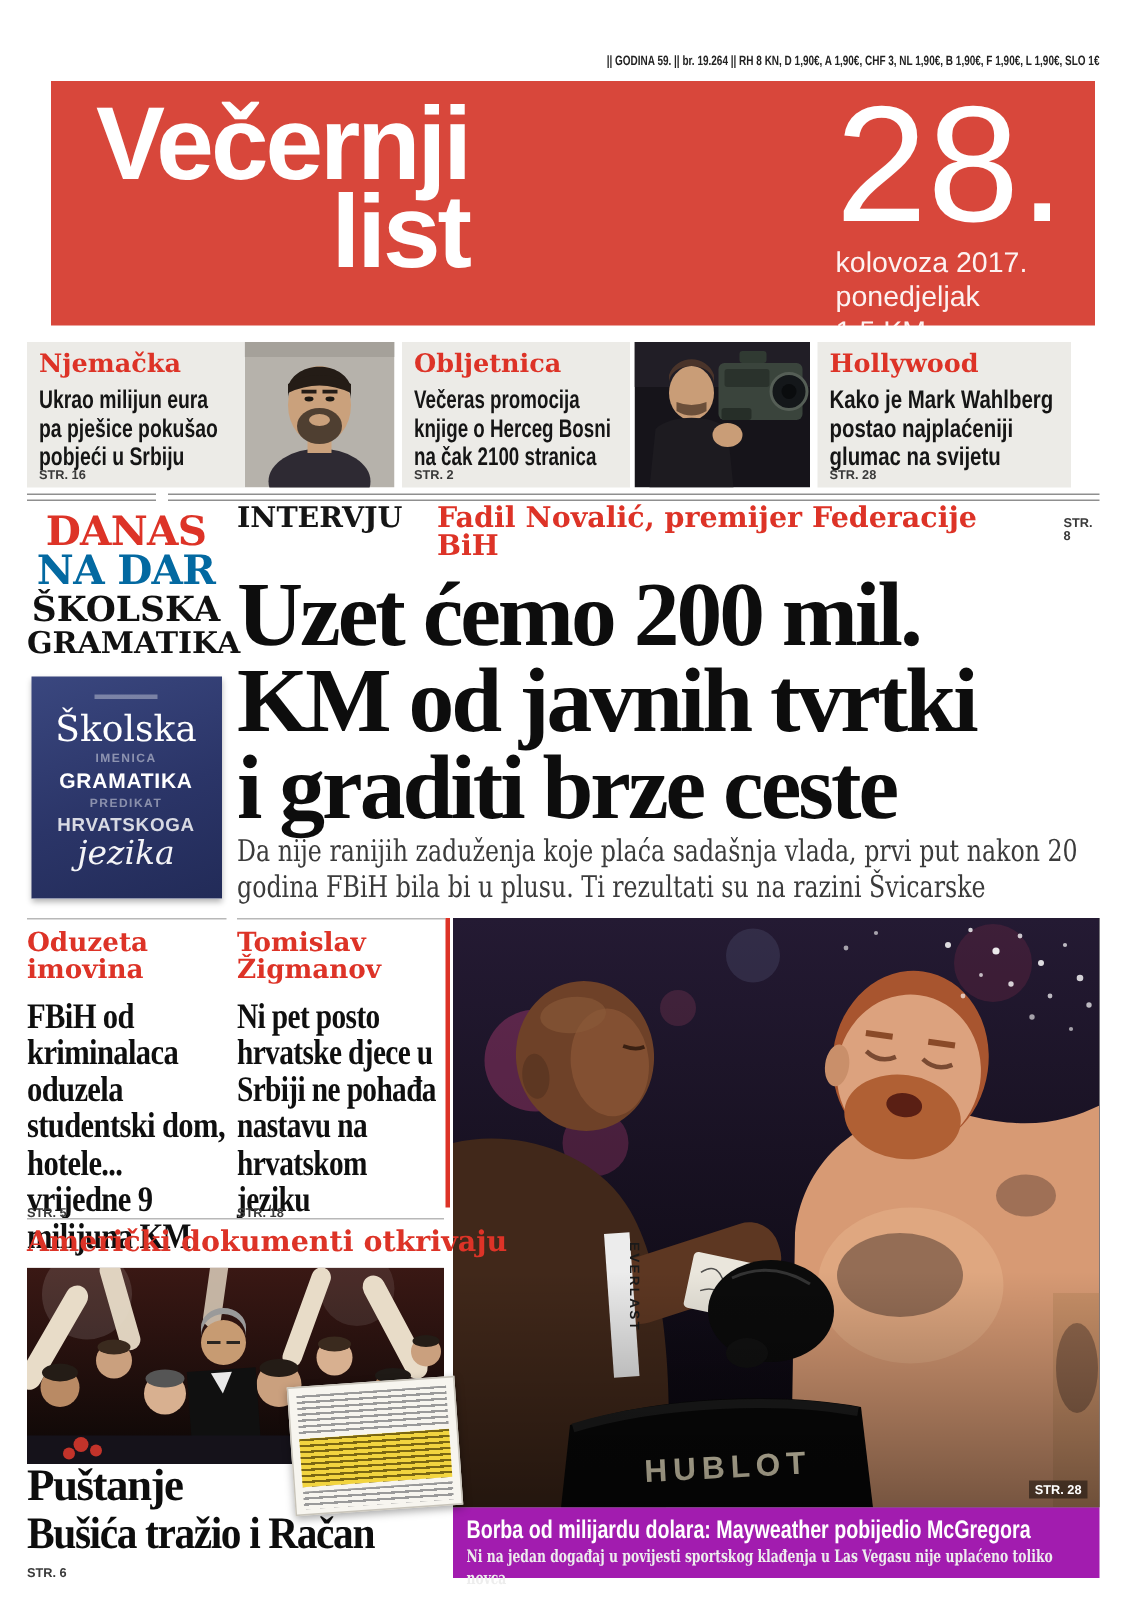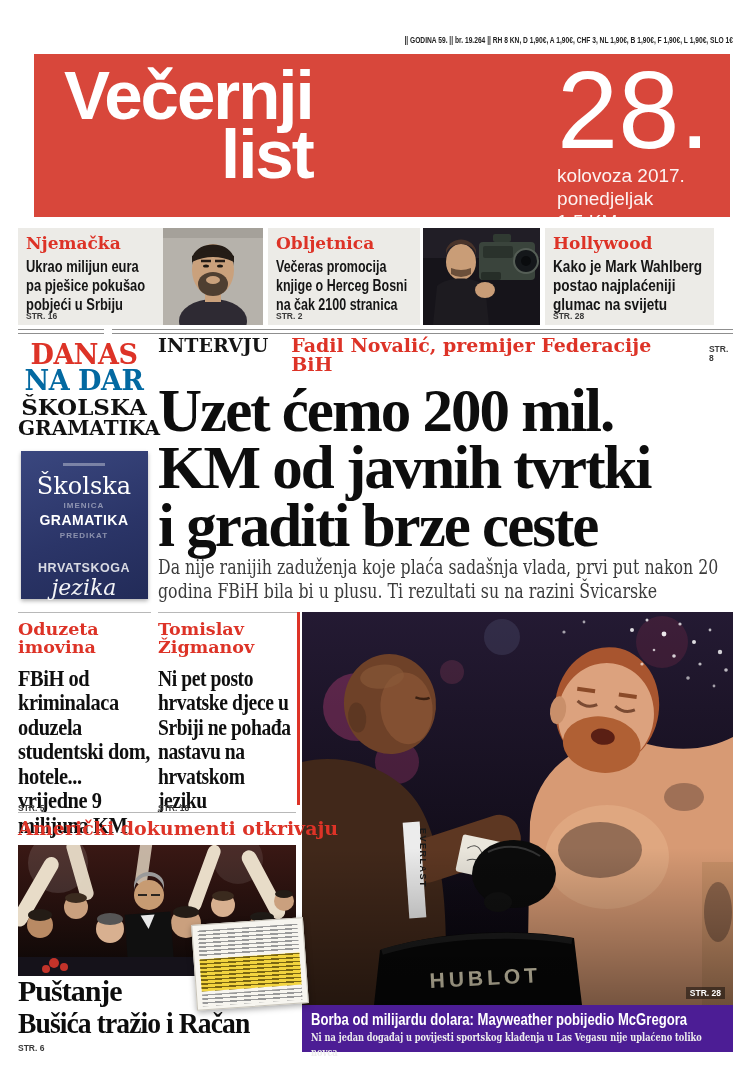--- a/index.html
+++ b/index.html
@@ -38,21 +38,21 @@
   .gift-black{font:800 23px/1.0 "DejaVu Serif",serif;color:#111;}
   .gift-black.g4{font-size:20px;}
   .book{position:relative;margin:13px auto 0;width:127px;height:148px;
         background:linear-gradient(160deg,#3a477f 0%,#2b3568 55%,#222b58 100%);
         color:#fff;text-align:center;padding-top:12px;box-sizing:border-box;
         box-shadow:0 2px 4px rgba(0,0,0,.3);}
   .bk-author{width:42px;height:3px;background:rgba(255,255,255,.35);margin:0 auto 8px;}
   .bk1{font:400 24px/1 "DejaVu Serif",serif;}
   .bkf{font:bold 8px/1.2 "Liberation Sans",sans-serif;color:rgba(255,255,255,.45);letter-spacing:1px;margin-top:3px;}
   .bk2{font:bold 14px/1.1 "Liberation Sans",sans-serif;letter-spacing:.5px;margin-top:2px;}
-  .bk3{font:bold 12.5px/1.2 "Liberation Sans",sans-serif;color:rgba(255,255,255,.82);letter-spacing:.5px;margin-top:21px;}
+  .bk3{font:bold 12.5px/1.2 "Liberation Sans",sans-serif;color:rgba(255,255,255,.82);letter-spacing:.5px;margin-top:3px;}
   .bk4{font:italic 400 22px/1 "DejaVu Serif",serif;color:rgba(255,255,255,.95);margin-top:1px;}
 
   
   .lead{position:absolute;left:158px;top:336px;width:577px;}
   .lead-kicker{display:flex;align-items:baseline;gap:16px;}
   .lk-label{font:800 19px/1 "DejaVu Serif",serif;color:#151515;}
   .lk-person{font:800 19px/1 "DejaVu Serif",serif;margin-left:7px;}
   .lk-page{margin-left:auto;font:bold 8.5px/1 "Liberation Sans",sans-serif;color:#3a3a3a;}
   .lead-hl{margin-top:8px;font:800 61px/0.94 "Liberation Serif",serif;letter-spacing:-2px;color:#0d0d0d;}
   .lead-sub{margin-top:1px;}
@@ -305,21 +305,21 @@
 
       <path d="M78,338 C140,318 220,316 272,326 L280,393 L72,393 Z" fill="#080808"></path>
       <path d="M80,340 C140,322 218,320 270,329" stroke="#1c1c1c" stroke-width="6" fill="none"></path>
       <text x="128" y="376" transform="rotate(-3 128 376)" font-family="Liberation Sans, sans-serif" font-size="21" font-weight="bold" letter-spacing="4" fill="#efe6c8">HUBLOT</text>
 
       <rect width="431" height="393" fill="url(#vig)"></rect>
     </svg>
     <div class="mp-str">STR. 28</div>
   </div>
 
-  <div class="caption capbg" style="background: #4c1d95;">
+  <div class="caption capbg" style="background: #a21caf;">
     <div class="cap1">
         <span class="sqz">Borba od milijardu dolara: Mayweather pobijedio McGregora</span>
       </div>
     <div class="cap2">
         <span class="sqz">Ni na jedan događaj u povijesti sportskog klađenja u Las Vegasu nije uplaćeno toliko novca</span>
       </div>
   </div>
 
   <div class="brule"></div>
   <div class="bkick acc" style="color: rgb(221, 51, 39);">Američki dokumenti otkrivaju</div>

